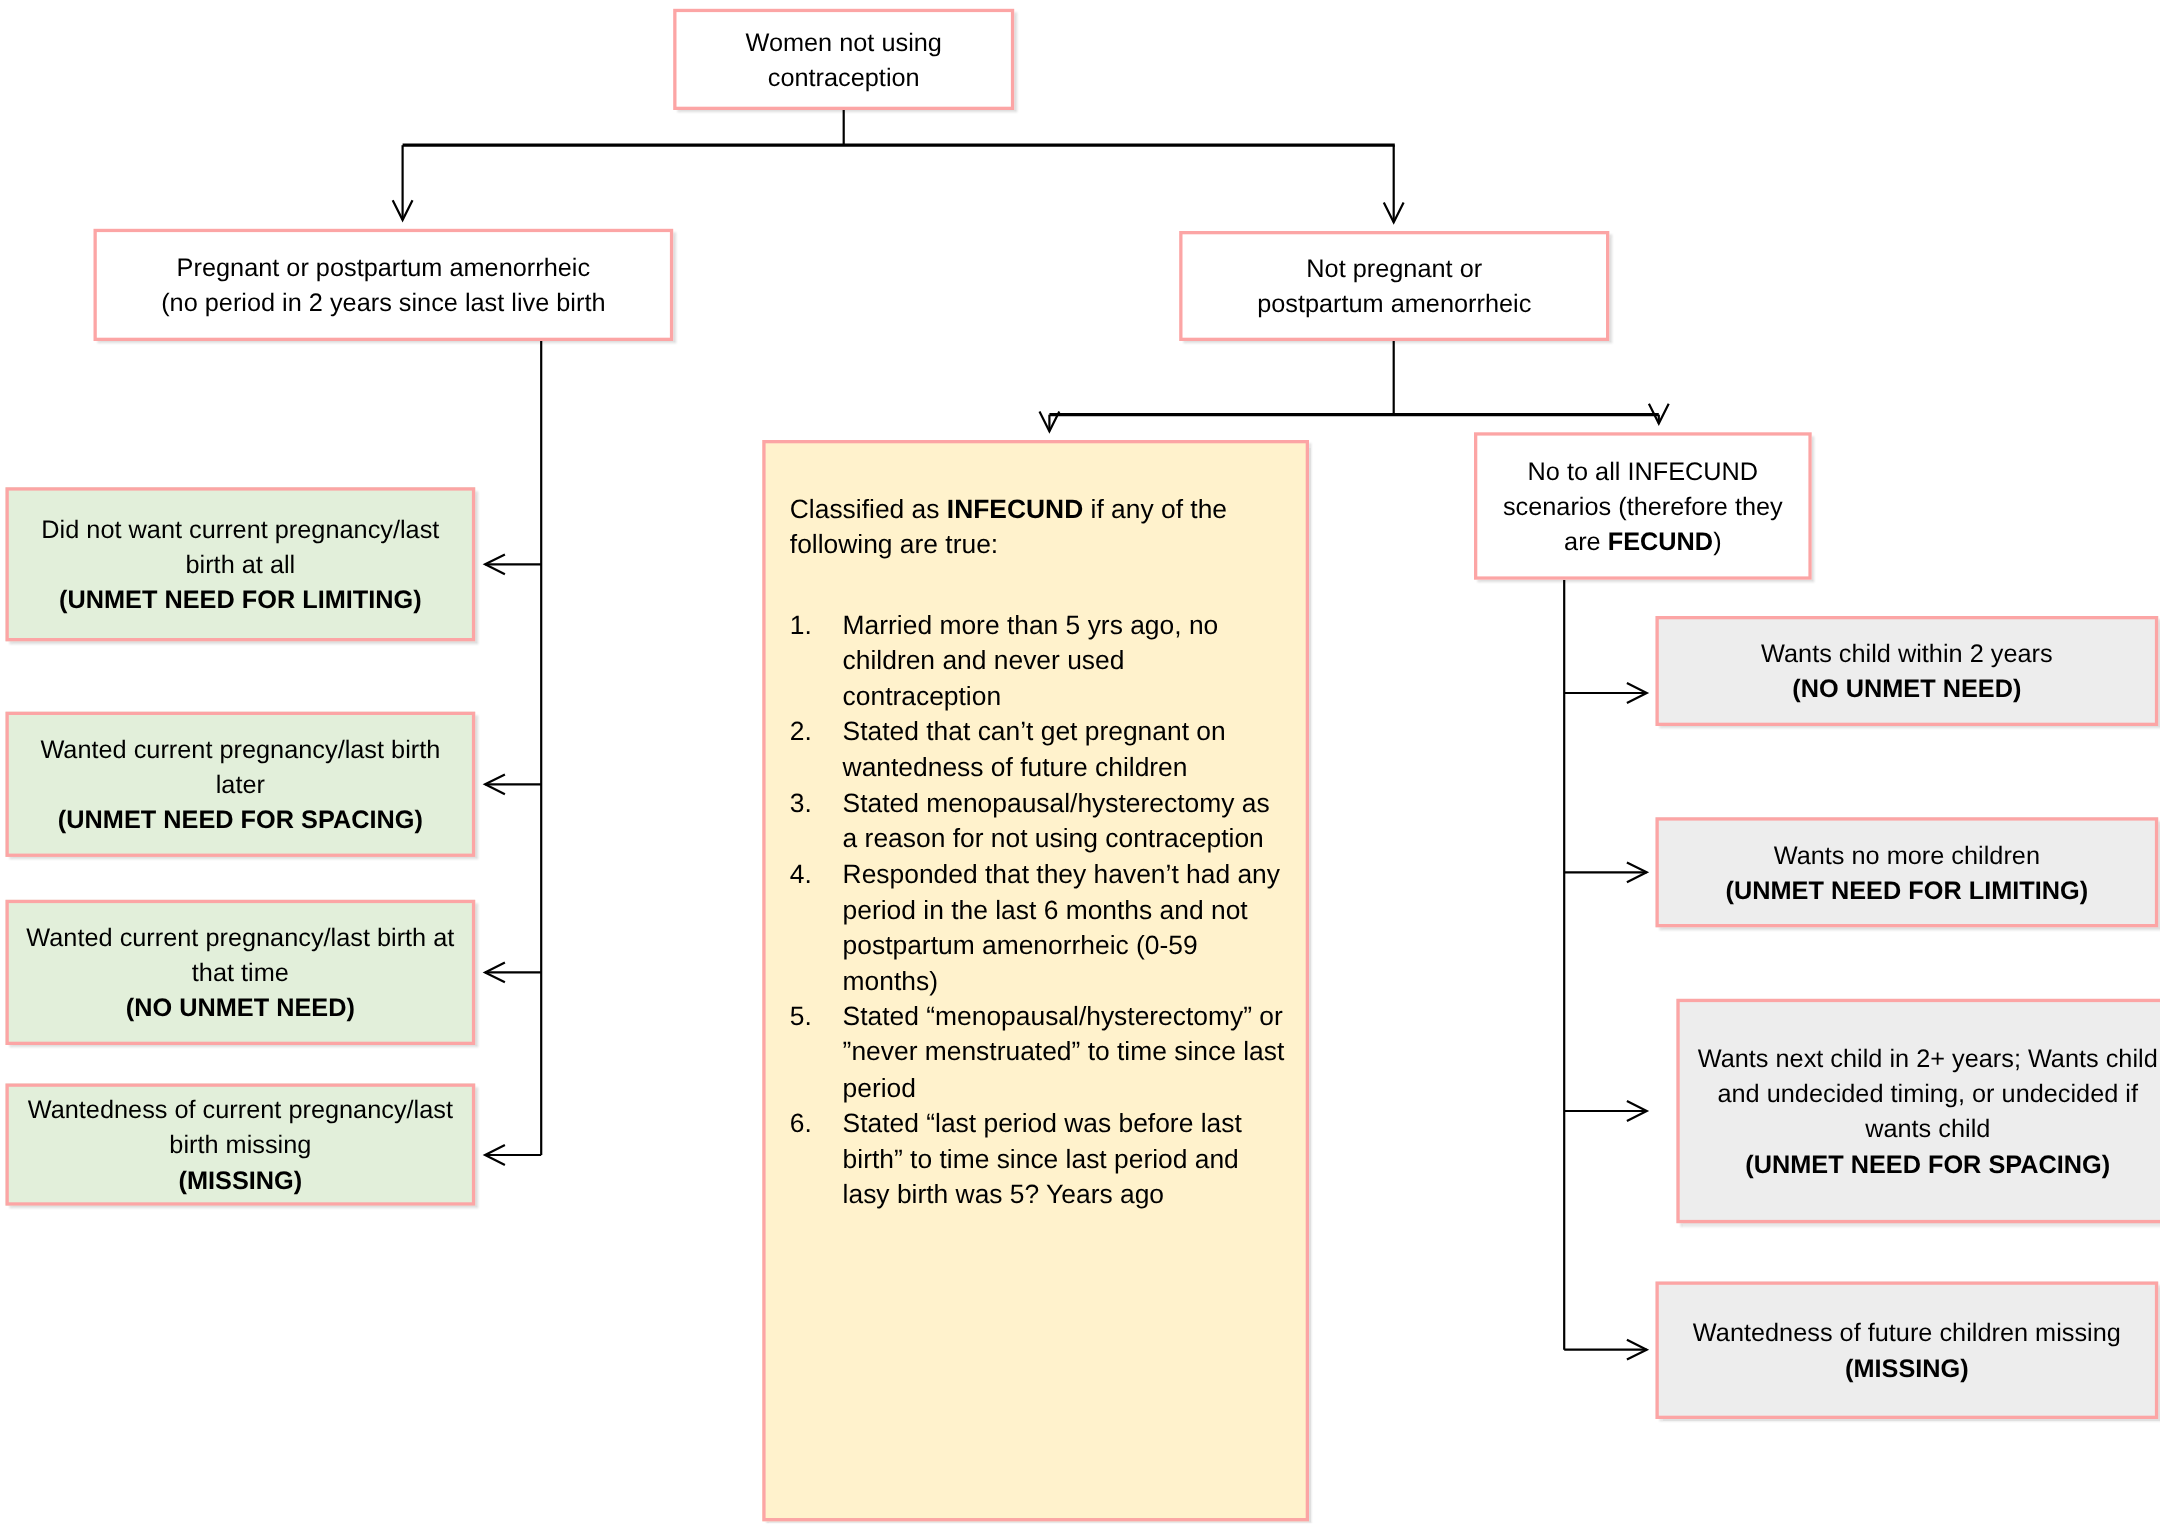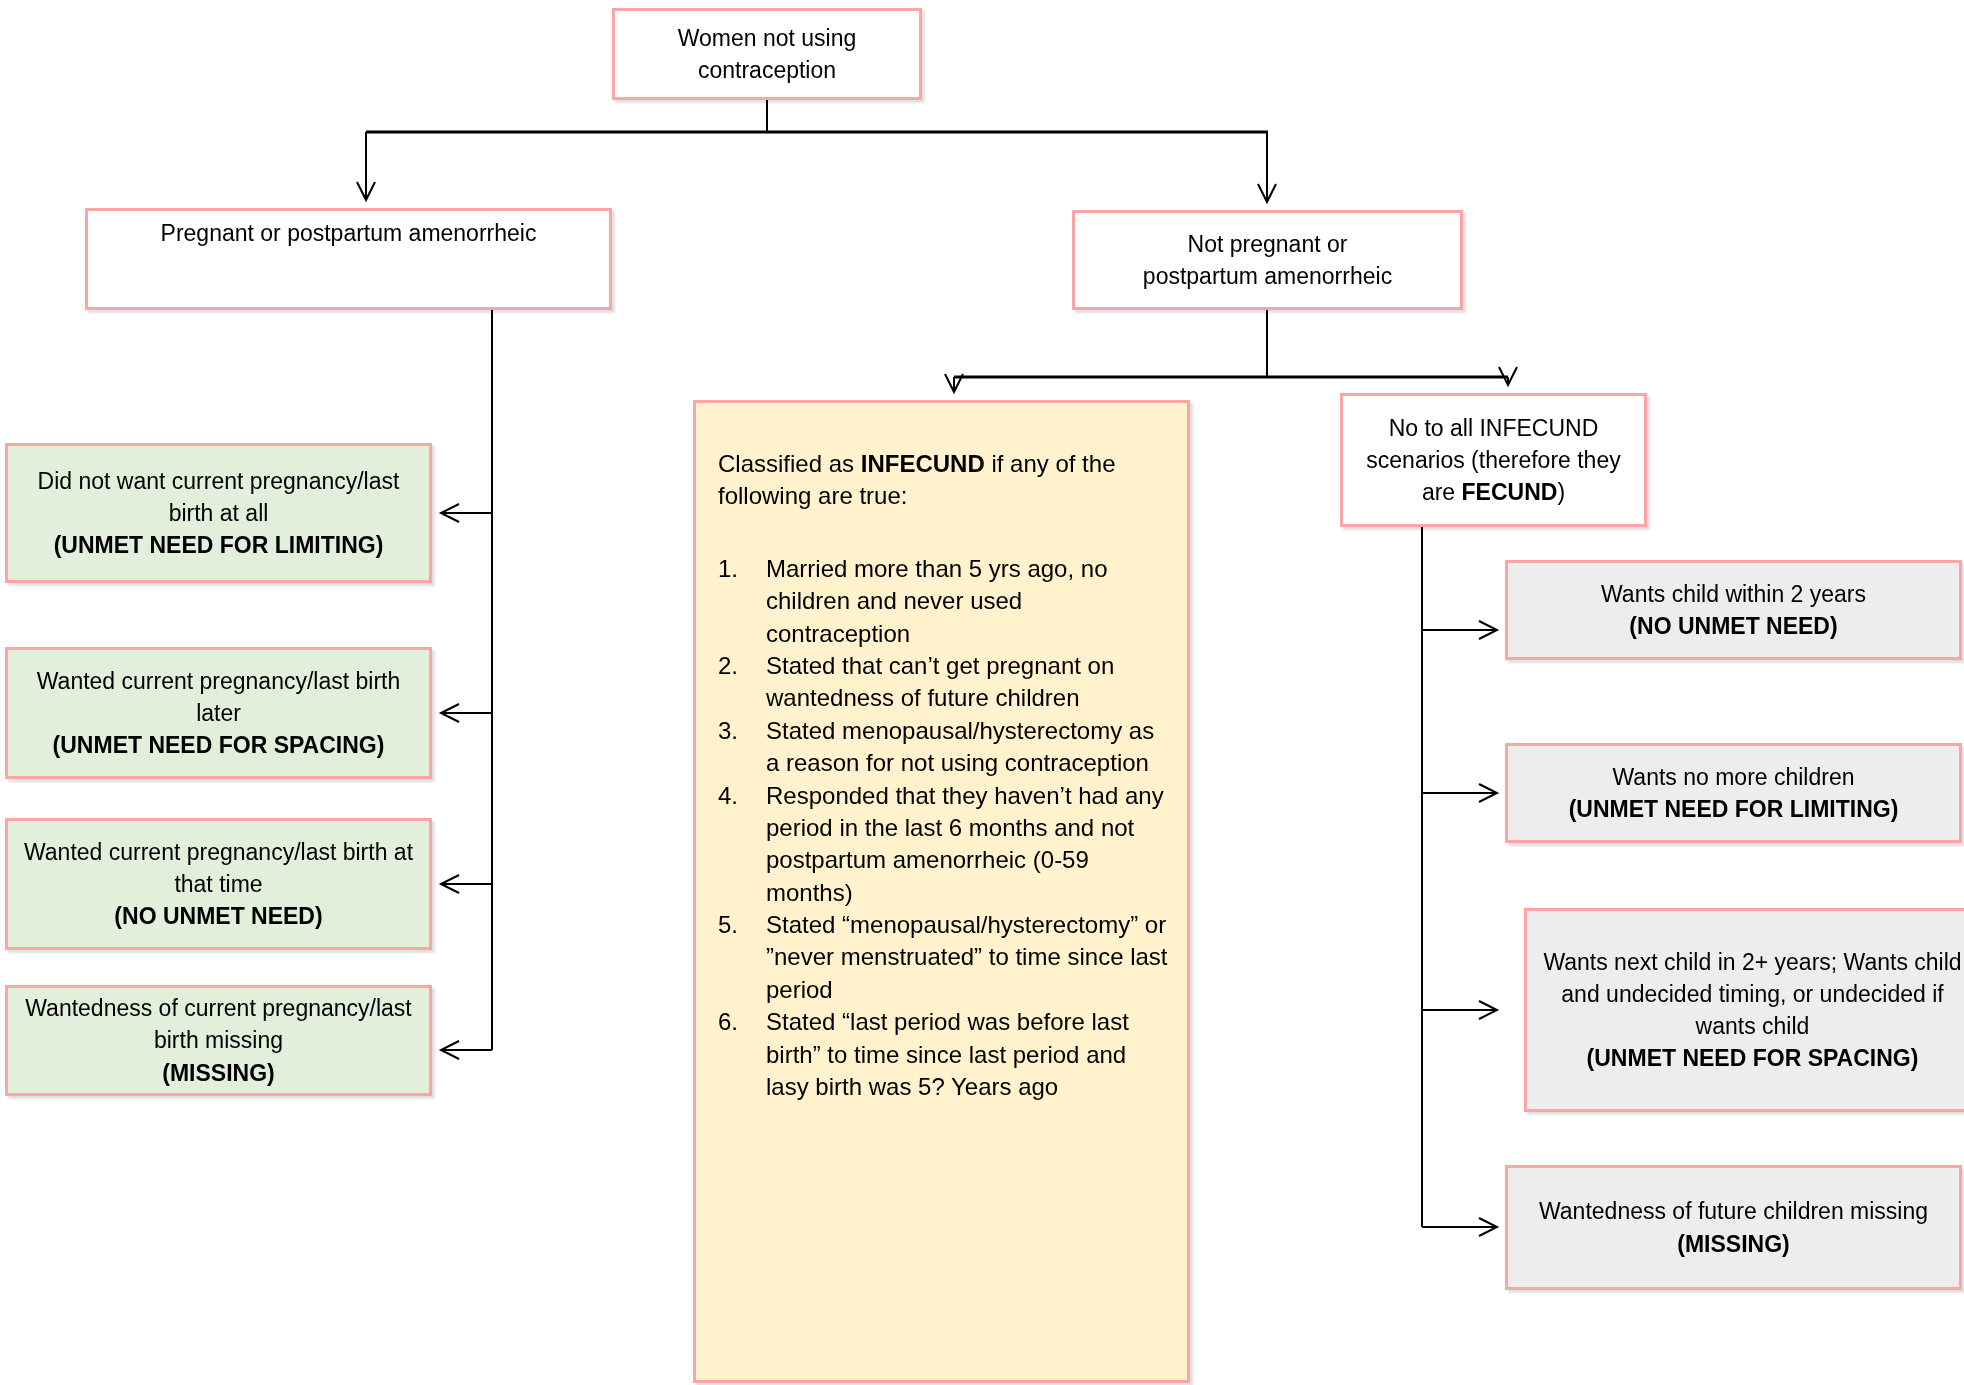--- a/index.html
+++ b/index.html
@@ -89,22 +89,23 @@
     <path d="M1422,630 H1497" stroke="#000" stroke-width="2" fill="none" marker-end="url(#arrow)"></path>
     <path d="M1422,793 H1497" stroke="#000" stroke-width="2" fill="none" marker-end="url(#arrow)"></path>
     <path d="M1422,1010 H1497" stroke="#000" stroke-width="2" fill="none" marker-end="url(#arrow)"></path>
     <path d="M1422,1227 H1497" stroke="#000" stroke-width="2" fill="none" marker-end="url(#arrow)"></path>
   </svg>
 
   <div class="node" style="left:612px;top:8px;width:310px;height:92px;">
     <span>Women not using contraception</span>
   </div>
 
-  <div class="node" style="left:85px;top:208px;width:527px;height:102px;justify-content:space-between;">
+  <div class="node" style="left:85px;top:208px;width:527px;height:102px;">
     <span>Pregnant or postpartum amenorrheic</span>
+    <span>(no period in 2 years since last live birth</span>
   </div>
 
   <div class="node" style="left:1072px;top:210px;width:391px;height:100px;">
     <span>Not pregnant or</span>
     <span>postpartum amenorrheic</span>
   </div>
 
   <div class="node green" style="left:5px;top:443px;width:427px;height:140px;">
     <span>Did not want current pregnancy/last birth at all</span>
     <span class="cat">(UNMET NEED FOR LIMITING)</span>

